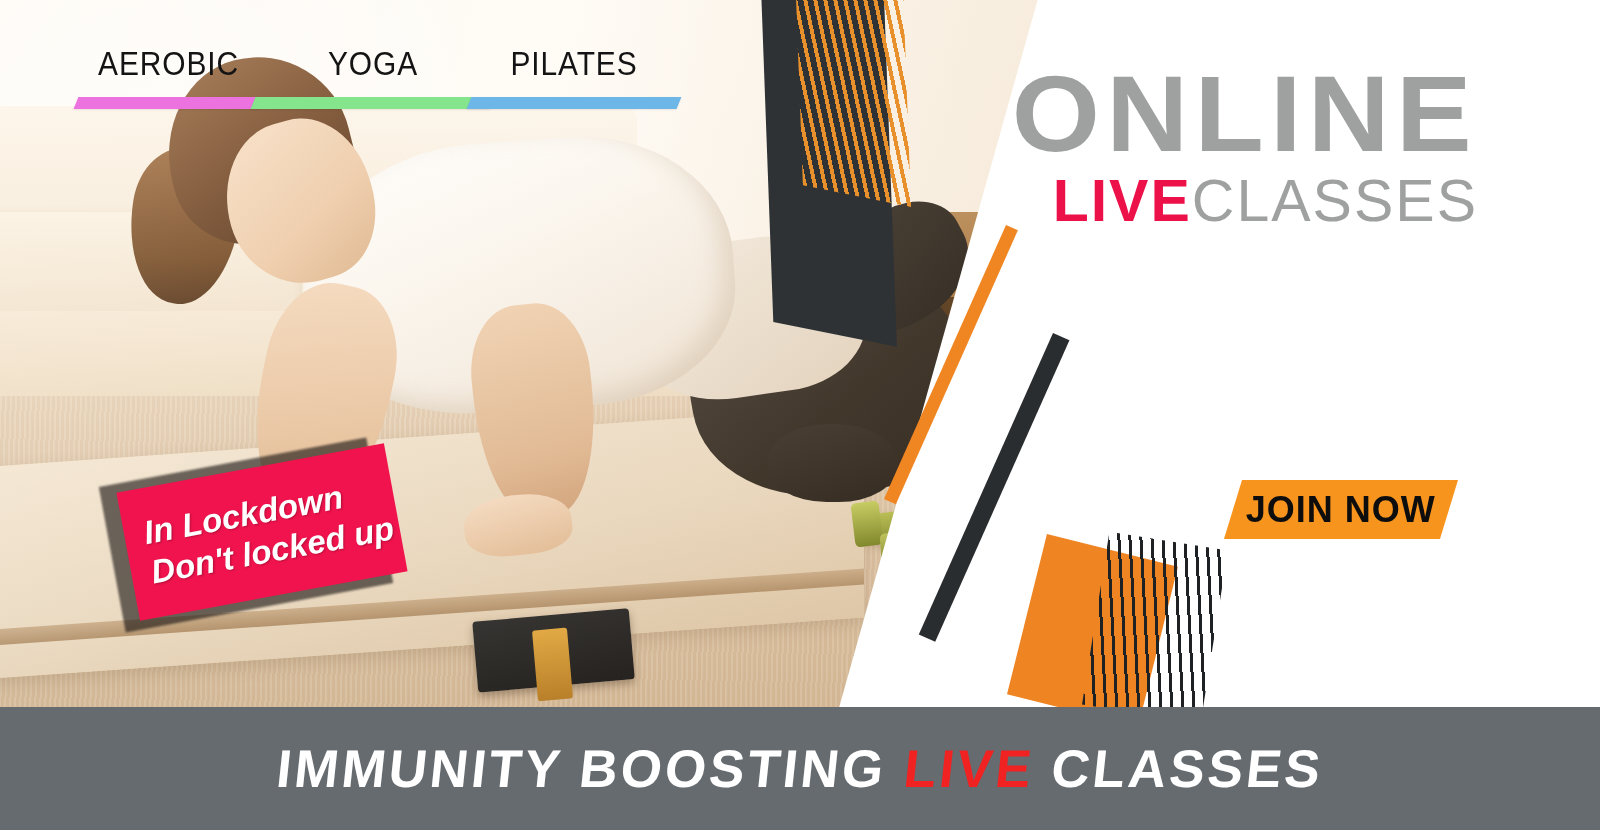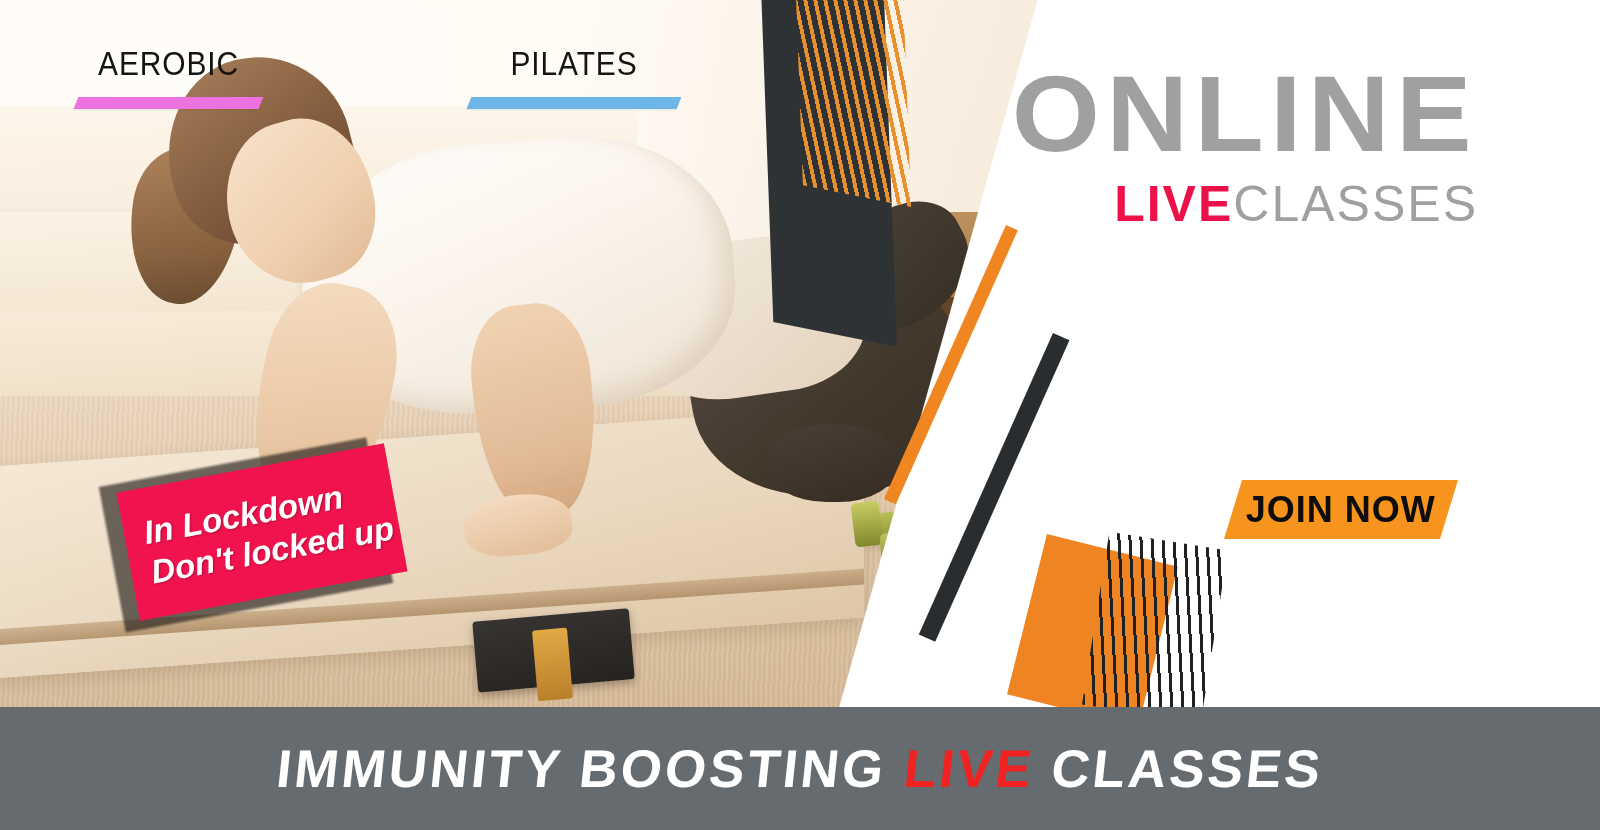--- a/index.html
+++ b/index.html
@@ -320,22 +320,22 @@
   }
   .t-fitness {
     font-family:"Liberation Sans Narrow","Liberation Sans", sans-serif;
     font-size:96px; font-weight:700; letter-spacing:3px;
     line-height:1.0; margin-top:4px;
   }
   .t-fit { color:#141414; }
   .t-ness { color:#f7941d; }
   .t-live-classes {
     font-family:"Liberation Sans Narrow","Liberation Sans", sans-serif;
-    font-size:50px; font-weight:700; letter-spacing:2px;
-    line-height:1.05; margin-top:12px;
+    font-size:59px; font-weight:700; letter-spacing:2px;
+    line-height:1.05; margin-top:5px;
   }
   .t-live { color:#ec1149; }
   .t-classes { color:#9fa0a0; font-weight:400; }
 
   
   #join-btn {
     position:absolute; left:1233px; top:480px;
     width:216px; height:59px;
     background:#f7941d;
     transform:skewX(-17deg);
@@ -412,20 +412,24 @@
     <div class="phone-stand"></div>
 
     <div class="photo-warm"></div>
   </div>
 
   <div class="cat-row">
     <div class="cat" id="cat0">
       <span class="cat-label">AEROBIC</span>
       <div class="cat-bar" style="background: rgb(236, 114, 224);"></div>
     </div>
+    <div class="cat" id="cat1">
+      <span class="cat-label">YOGA</span>
+      <div class="cat-bar" style="background: rgb(133, 229, 140);"></div>
+    </div>
     <div class="cat" id="cat2">
       <span class="cat-label">PILATES</span>
       <div class="cat-bar" style="background: rgb(108, 182, 232);"></div>
     </div>
   </div>
 
   <div id="badge-wrap">
     <div class="badge-shadow"></div>
     <div class="badge">
       <div class="badge-line">In Lockdown</div>

